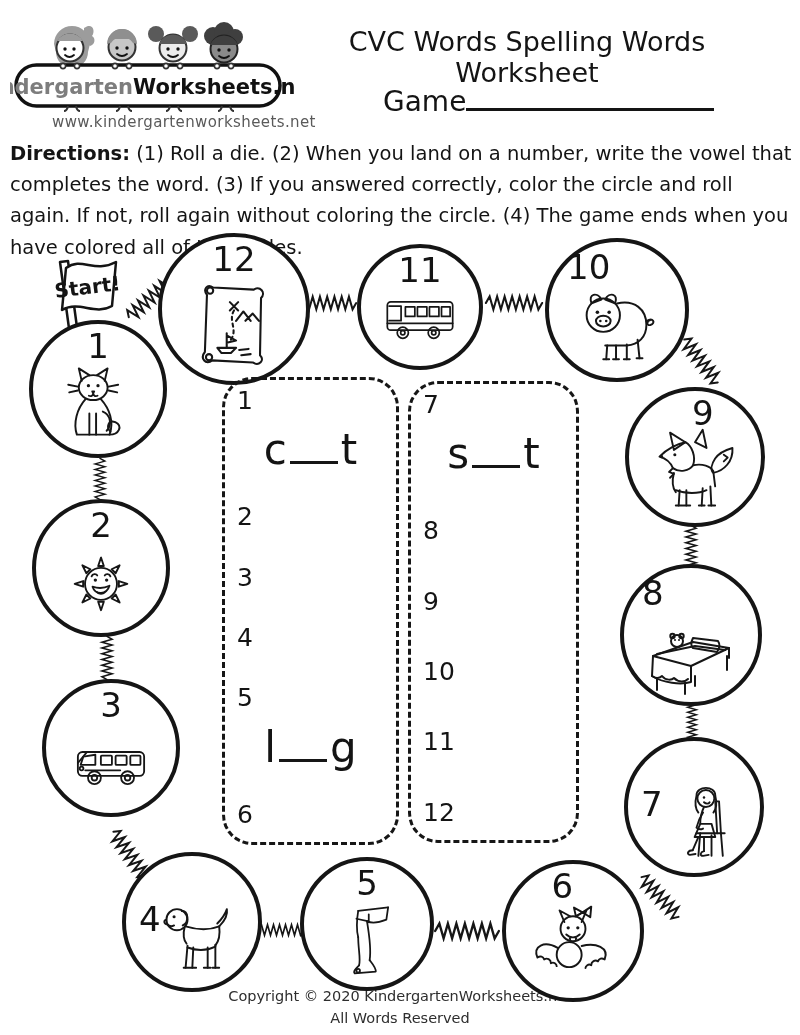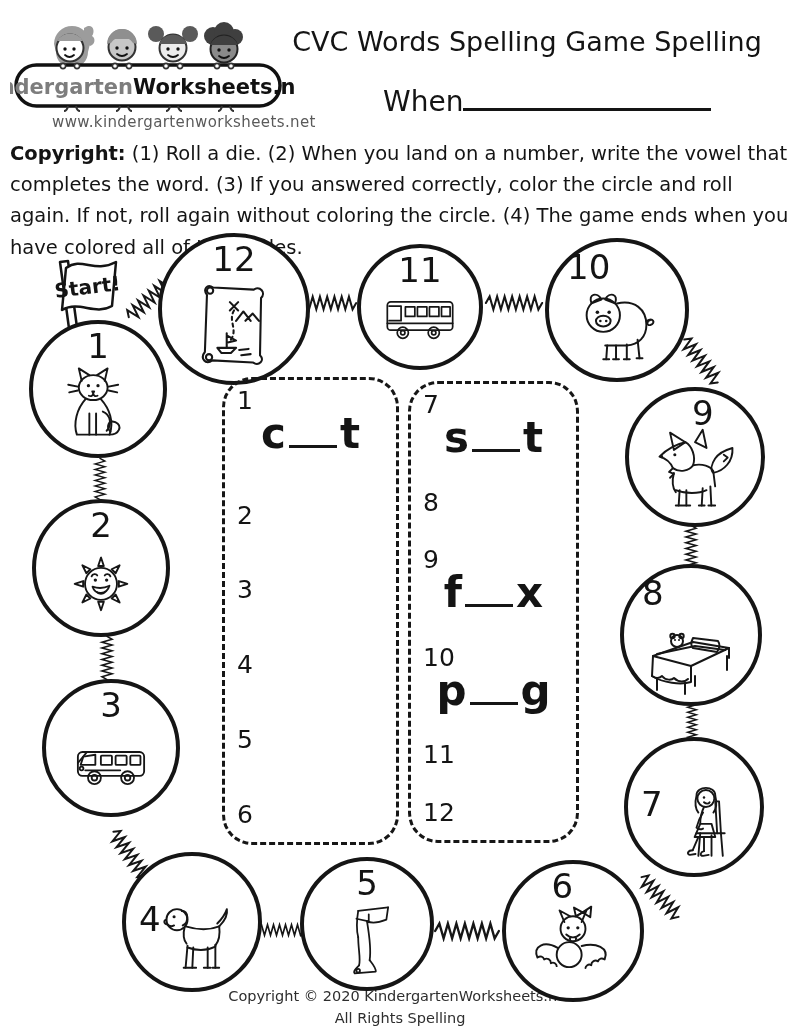--- a/index.html
+++ b/index.html
@@ -39,21 +39,21 @@
   .spring svg{display:block;}
   .spring polyline{stroke:#161616;fill:none;stroke-width:2.2;stroke-linecap:round;}
 
   
   .word-box{position:absolute;border:3.5px dashed #161616;border-radius:30px;box-sizing:border-box;
             display:flex;flex-direction:column;justify-content:space-between;
             padding:8px 8px 14px;z-index:2;background:transparent;}
   .word-box.left{left:222px;top:377px;width:177px;height:468px;}
   .word-box.right{left:408px;top:381px;width:171px;height:462px;}
   .word-num{display:block;font-size:25px;line-height:1.05;margin-left:4px;font-weight:500;}
-  .word{text-align:center;font-size:42px;font-weight:700;line-height:.95;white-space:nowrap;}
+  .word{text-align:center;font-size:42px;font-weight:400;line-height:.95;white-space:nowrap;margin-top:16px;}
   .blank{display:inline-block;width:48px;border-bottom:3.5px solid #161616;margin:0 3px;}
 
   
   .flag-svg{position:absolute;left:24px;top:252px;z-index:2;}
 </style>
 </head>
 <body>
 
 <div class="page">
 
@@ -107,23 +107,23 @@
     <g fill="none" stroke="#333" stroke-width="2">
       <path d="M58,96 q-1,5 -4,5 M66,96 q1,5 4,5 M110,96 q-1,5 -4,5 M118,96 q1,5 4,5"></path>
       <path d="M160,96 q-1,5 -4,5 M168,96 q1,5 4,5 M212,96 q-1,5 -4,5 M220,96 q1,5 4,5"></path>
     </g>
     <text x="138" y="84" text-anchor="middle" font-size="21" font-family="DejaVu Sans, sans-serif">
       <tspan fill="#7d7d7d" font-weight="600">Kindergarten</tspan><tspan fill="#111" font-weight="800">Worksheets.net</tspan>
     </text>
   </svg>
   <div class="logo-url">www.kindergartenworksheets.net</div>
 
-  <div class="title">CVC Words Spelling Game Spelling</div>
-  <div class="name-row"><span>When</span><span class="name-blank"></span></div>
-  <p class="directions"><b>Copyright:</b>
+  <div class="title">CVC Words Spelling Words Worksheet</div>
+  <div class="name-row"><span>Game</span><span class="name-blank"></span></div>
+  <p class="directions"><b>Directions:</b>
     <span>(1) Roll a die. (2) When you land on a number, write the vowel that completes the word. (3) If you answered correctly, color the circle and roll again. If not, roll again without coloring the circle. (4) The game ends when you have colored all of the circles.</span></p>
 
   <div class="spring" style="left:120px;top:288px;transform:rotate(-42deg);">
       <svg width="58" height="22" viewBox="0 0 64 20">
         <polyline points="2,10 6,3 10,17 14,3 18,17 22,3 26,17 30,3 34,17 38,3 42,17 46,3 50,17 54,3 58,17 62,10"></polyline>
       </svg>
     </div>
   <div class="spring" style="left:300px;top:292px;">
       <svg width="58" height="22" viewBox="0 0 64 20">
         <polyline points="2,10 6,3 10,17 14,3 18,17 22,3 26,17 30,3 34,17 38,3 42,17 46,3 50,17 54,3 58,17 62,10"></polyline>
@@ -397,48 +397,47 @@
       <span class="word-num">2</span>
     </div>
     <div class="word-item">
       <span class="word-num">3</span>
     </div>
     <div class="word-item">
       <span class="word-num">4</span>
     </div>
     <div class="word-item">
       <span class="word-num">5</span>
+      <div class="word"><span>l</span><span class="blank"></span><span>g</span></div>
     </div>
     <div class="word-item">
       <span class="word-num">6</span>
     </div>
   </div>
 
   <div class="word-box right">
     <div class="word-item">
       <span class="word-num">7</span>
       <div class="word"><span>s</span><span class="blank"></span><span>t</span></div>
     </div>
     <div class="word-item">
       <span class="word-num">8</span>
     </div>
     <div class="word-item">
       <span class="word-num">9</span>
-      <div class="word"><span>f</span><span class="blank"></span><span>x</span></div>
     </div>
     <div class="word-item">
       <span class="word-num">10</span>
-      <div class="word"><span>p</span><span class="blank"></span><span>g</span></div>
     </div>
     <div class="word-item">
       <span class="word-num">11</span>
     </div>
     <div class="word-item">
       <span class="word-num">12</span>
     </div>
   </div>
 
   <div class="footer">
     <div>Copyright © 2020 KindergartenWorksheets.net</div>
-    <div>All Rights Spelling</div>
+    <div>All Words Reserved</div>
   </div>
 
 </div>
 
 </body></html>

